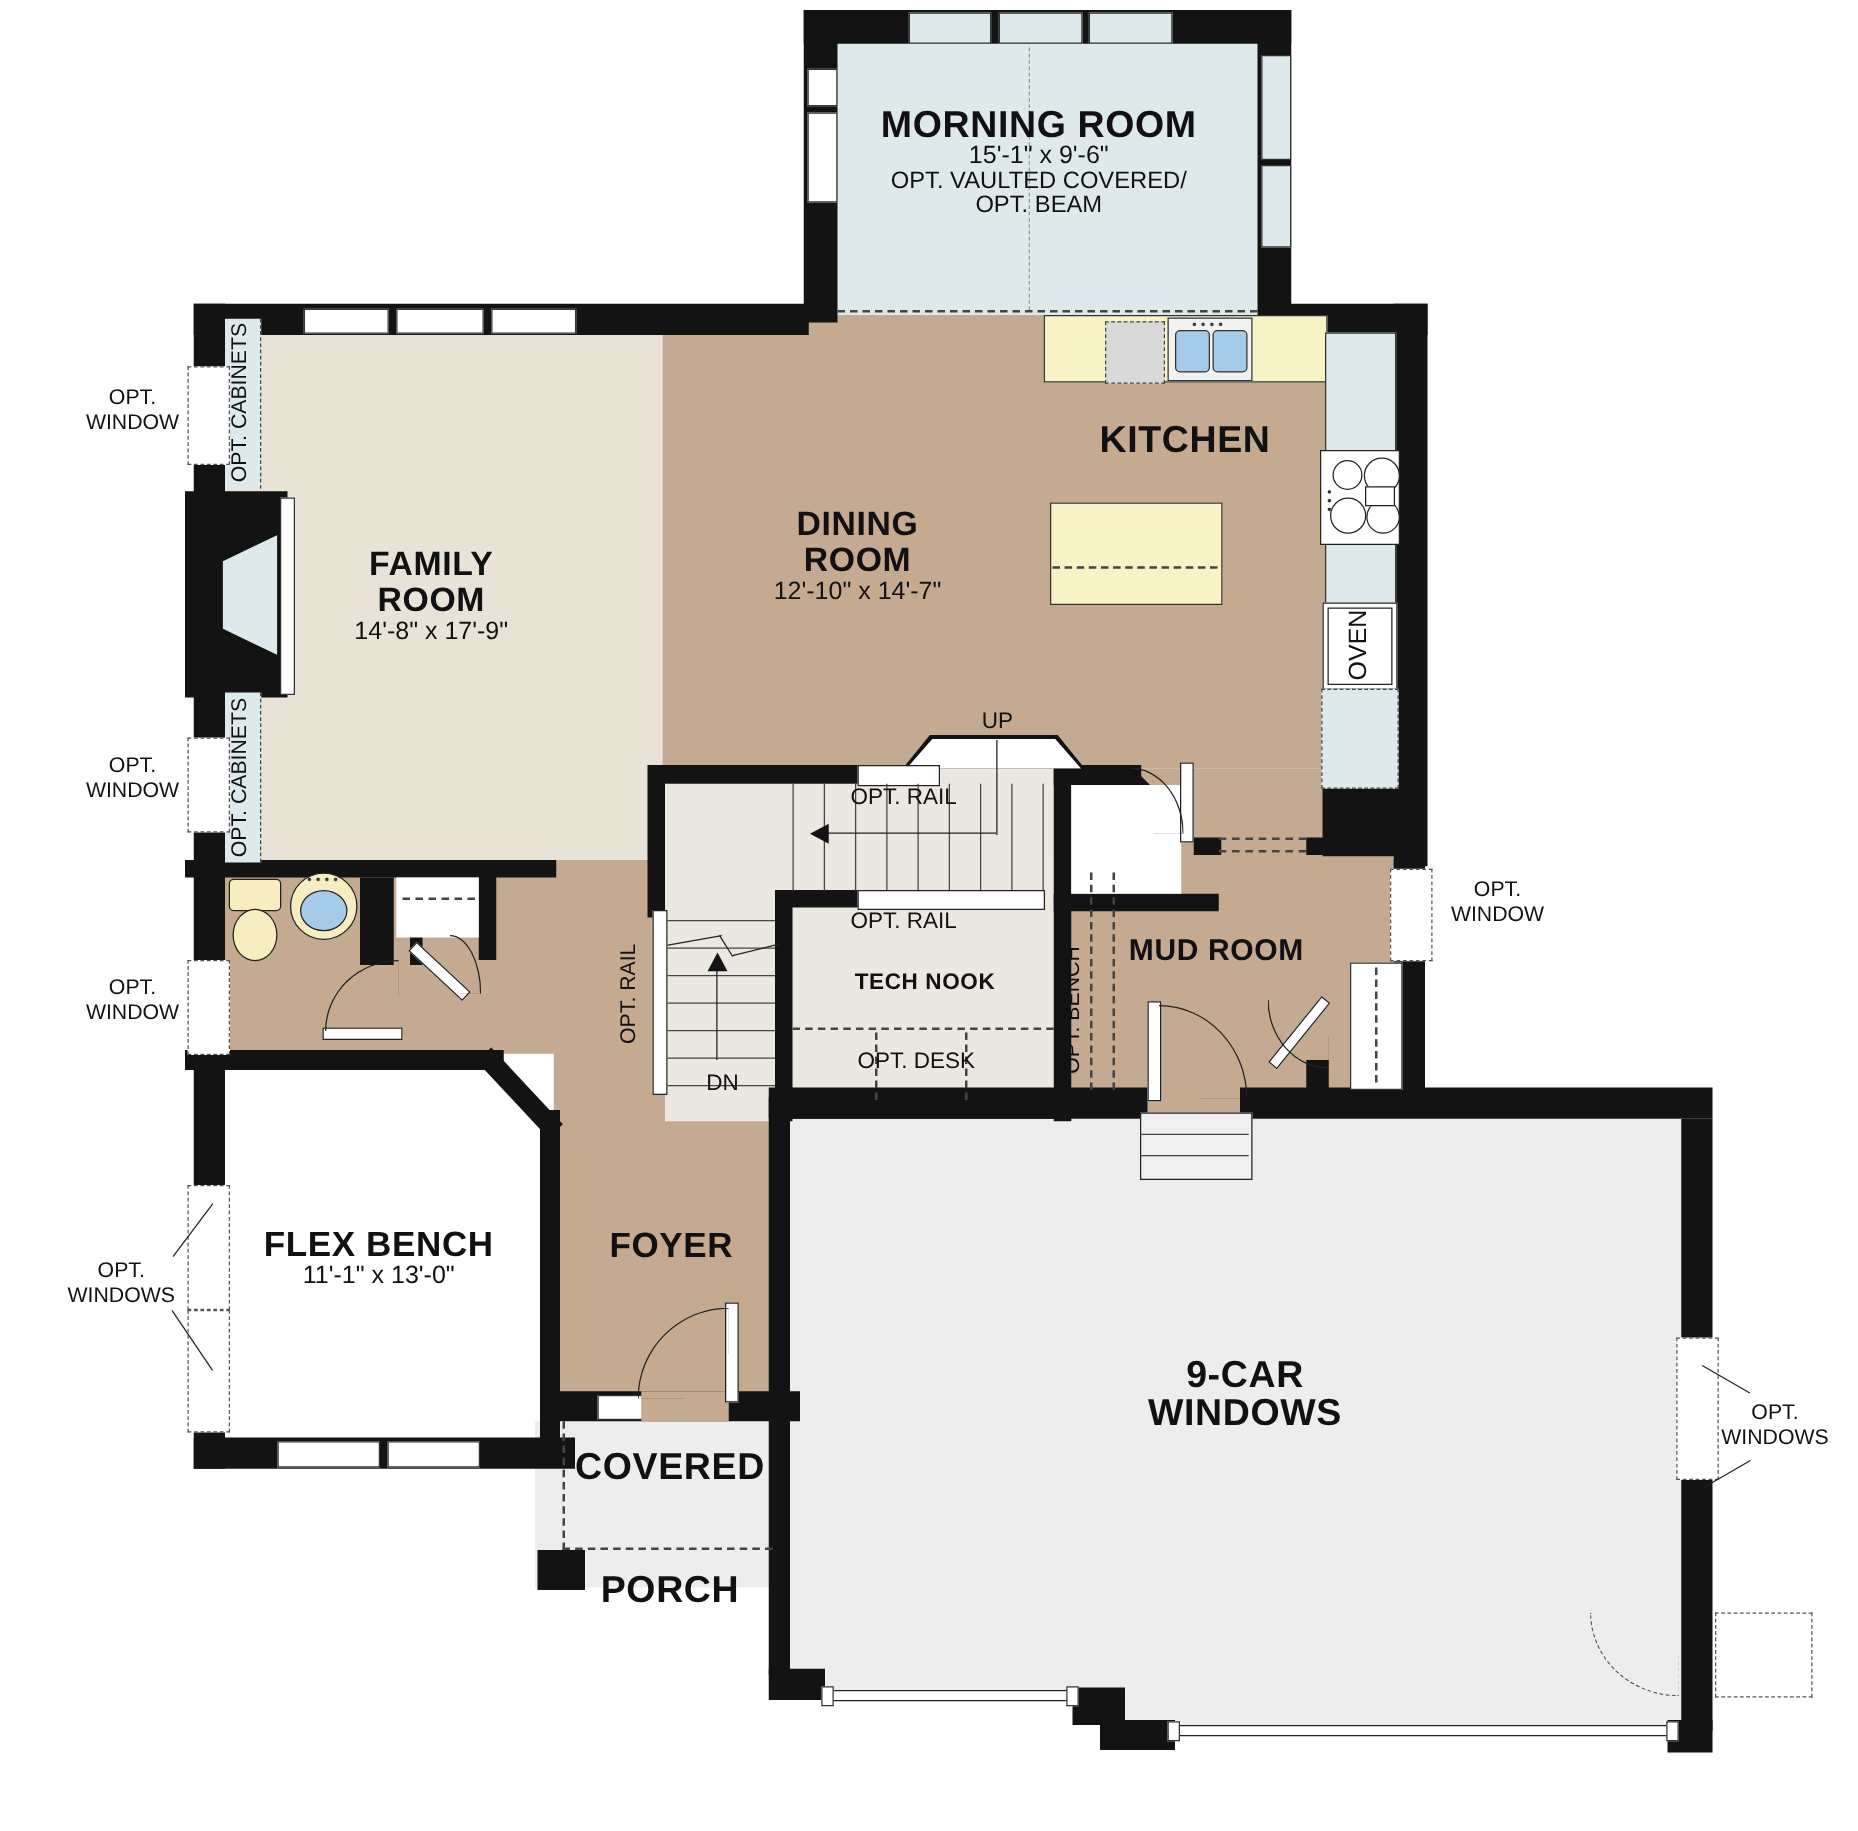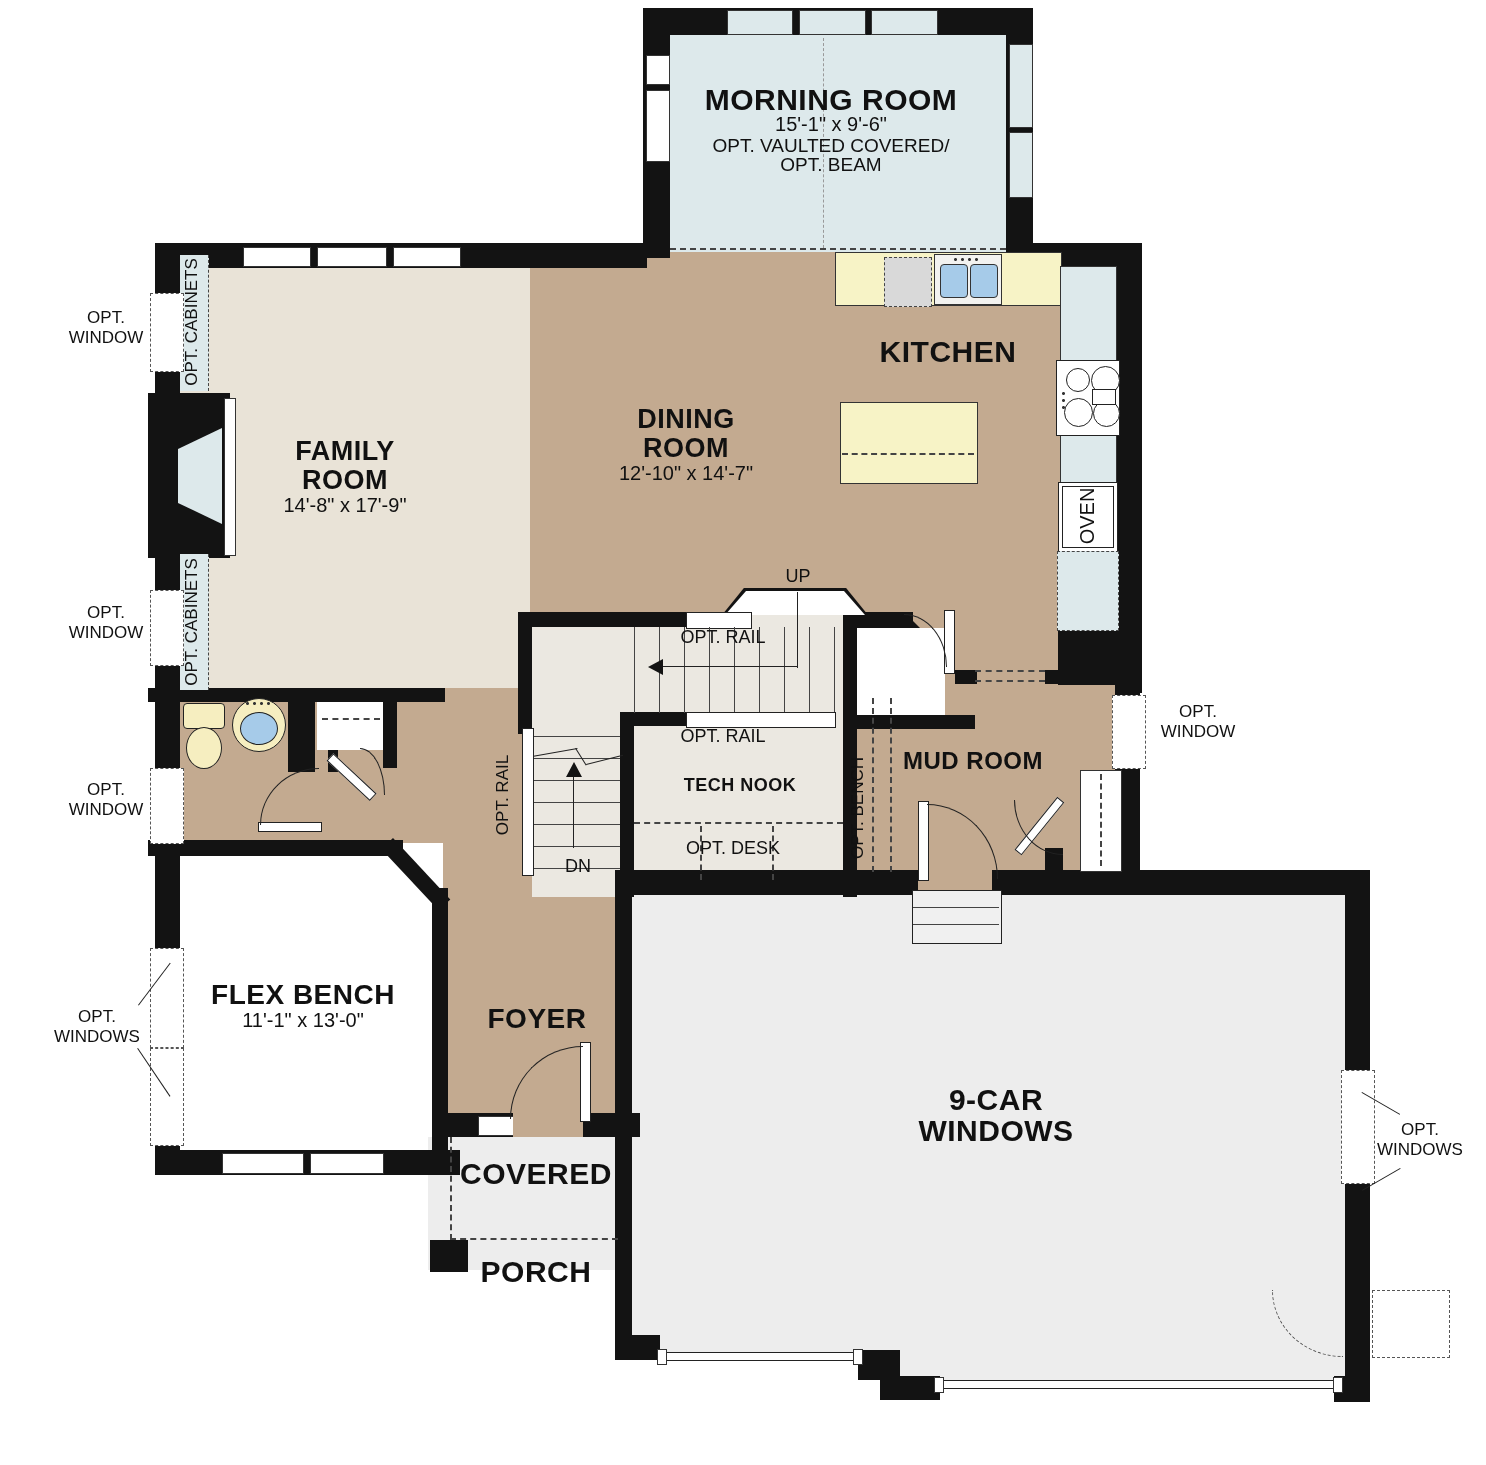--- a/index.html
+++ b/index.html
@@ -241,21 +241,21 @@
 
   <div class="lbl s27 bold" style="left:686px;top:420px">DINING</div>
   <div class="lbl s27 bold" style="left:686px;top:449px">ROOM</div>
   <div class="lbl s20" style="left:686px;top:474px">12'-10" x 14'-7"</div>
 
   <div class="lbl s26 bold" style="left:948px;top:352px">KITCHEN</div>
 
   <div class="lbl s28 bold" style="left:303px;top:995px">FLEX BENCH</div>
   <div class="lbl s20" style="left:303px;top:1021px">11'-1" x 13'-0"</div>
 
-  <div class="lbl s28 bold" style="left:537px;top:1019px">FOYER</div>
+  <div class="lbl s28 bold" style="left:537px;top:996px">FOYER</div>
 
   <div class="lbl s22 bold" style="left:740px;top:786px">TECH NOOK</div>
   <div class="lbl s18" style="left:733px;top:849px">OPT. DESK</div>
 
   <div class="lbl s24 bold" style="left:973px;top:761px">MUD ROOM</div>
 
   <div class="lbl s30 bold" style="left:996px;top:1100px">9-CAR</div>
   <div class="lbl s30 bold" style="left:996px;top:1131px">WINDOWS</div>
 
   <div class="lbl s26 bold" style="left:536px;top:1174px">COVERED</div>

